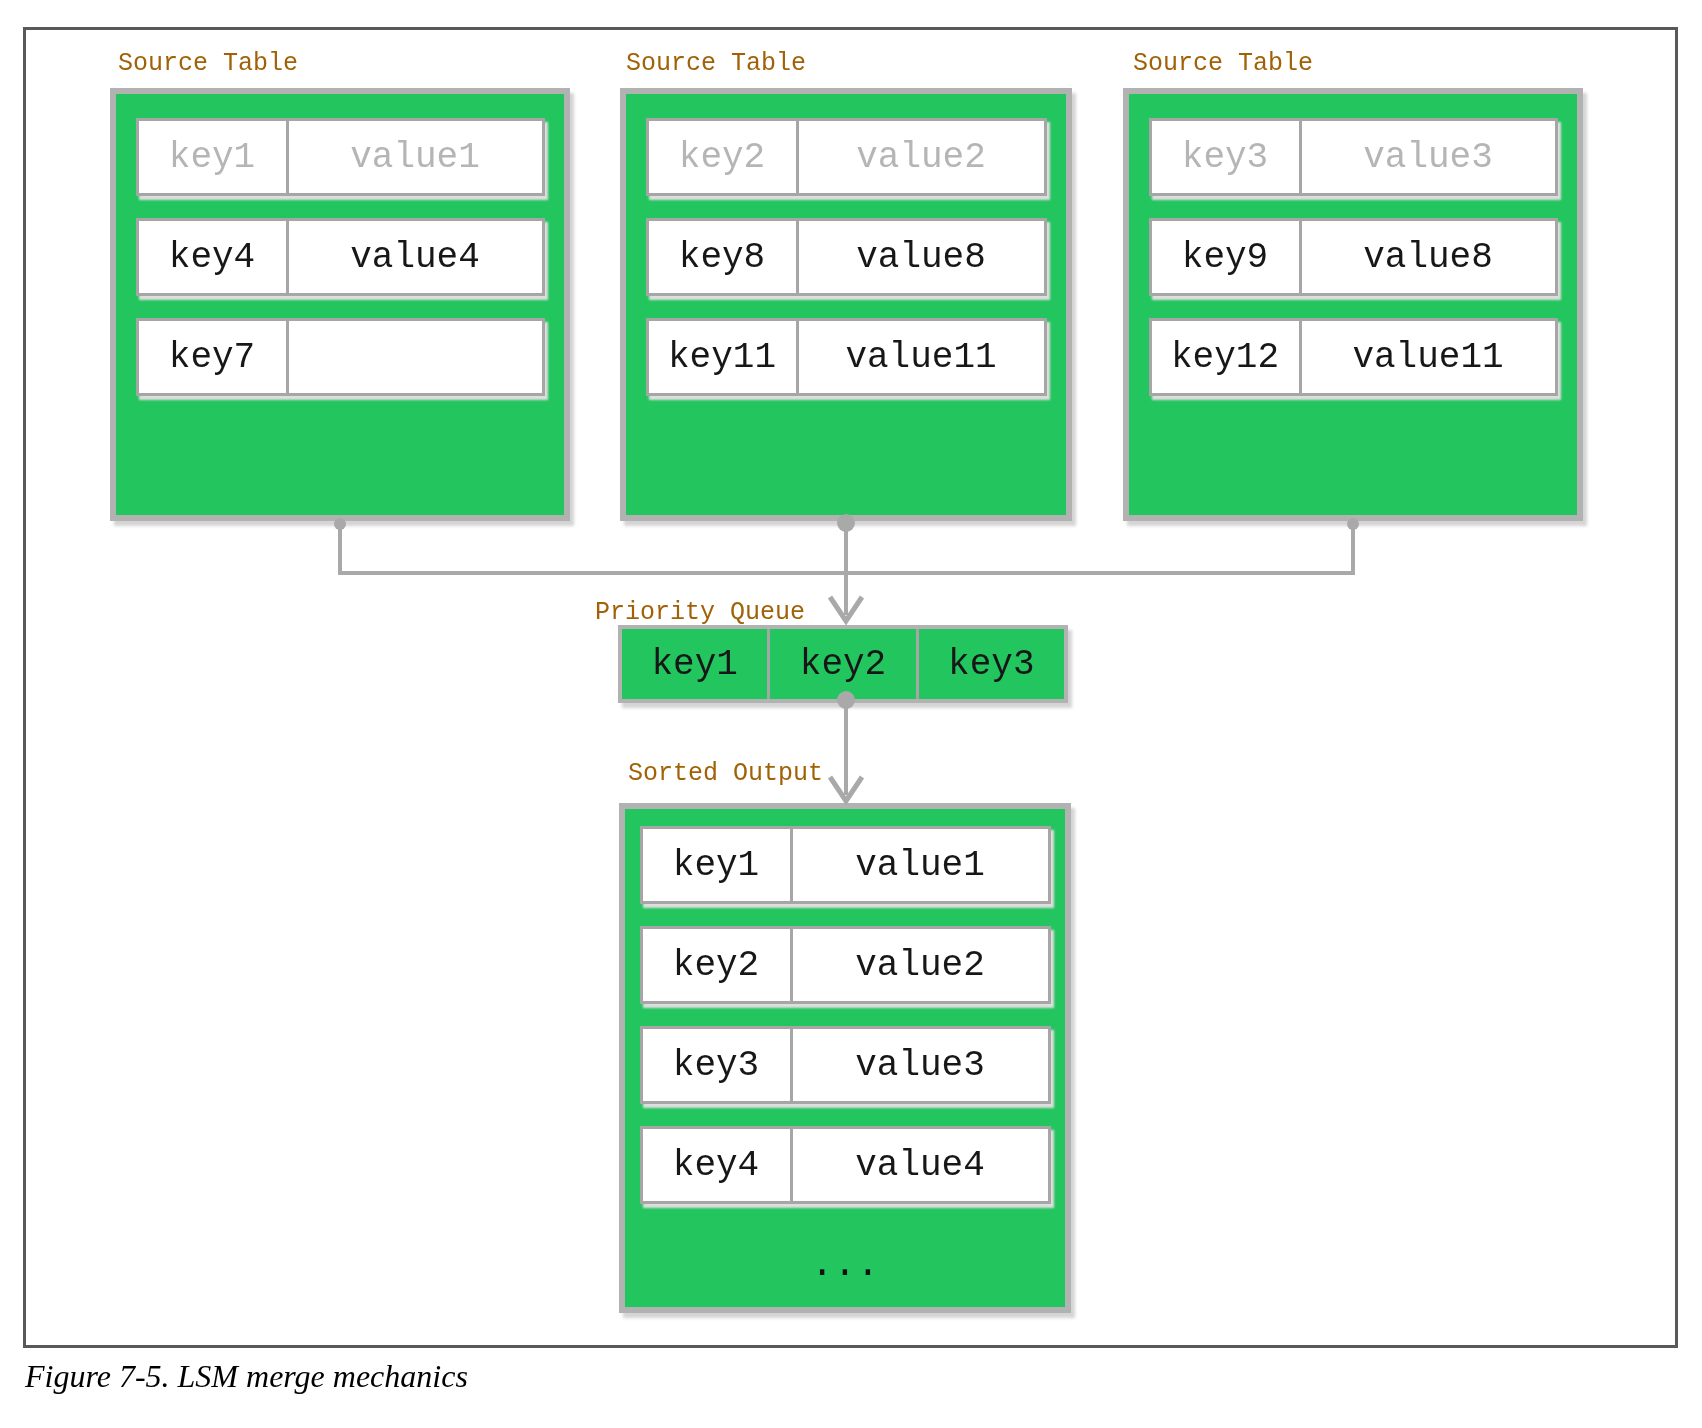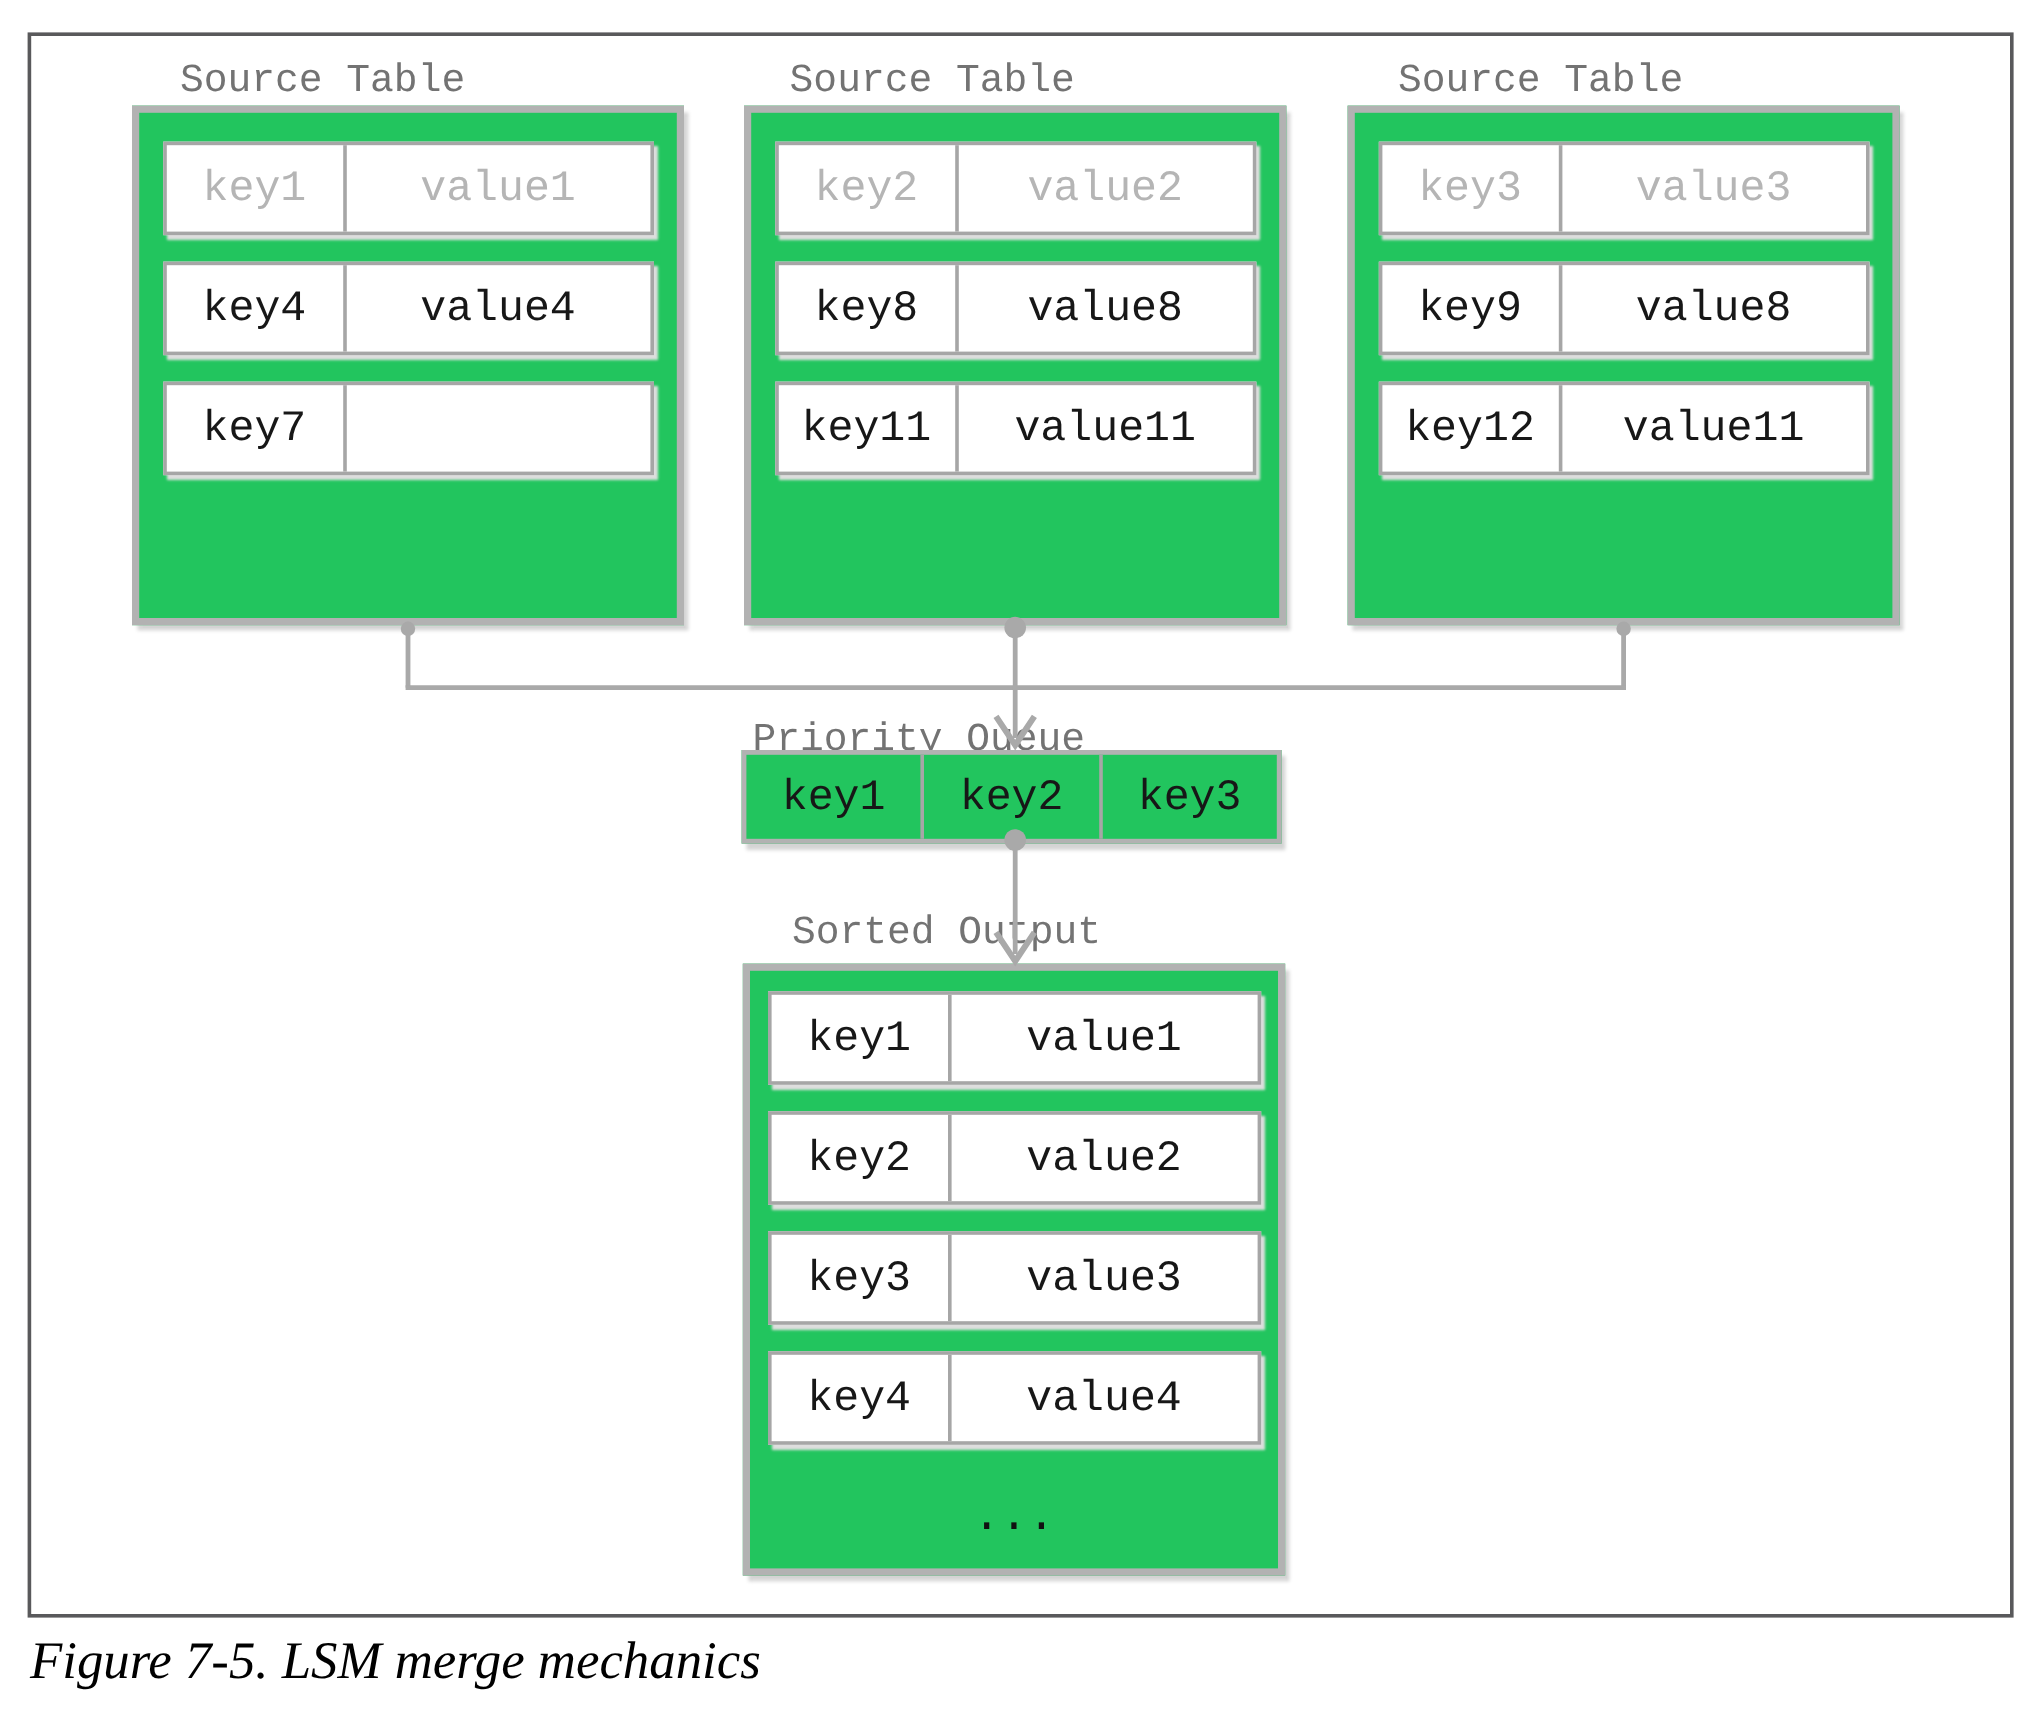--- a/index.html
+++ b/index.html
@@ -5,21 +5,21 @@
   :root{
     --frame:#59595b; --box-border:#b2b2b2; --row-border:#a6a6a6;
     --connector:#a9a9a9; --muted-text:#b5b5b5; --ink:#171717;
   }
   html,body{margin:0;padding:0;background:#ffffff;}
   body{width:1702px;height:1428px;position:relative;overflow:hidden;
        font-family:"Liberation Mono","DejaVu Sans Mono",monospace;color:var(--ink);}
   .frame{position:absolute;left:23px;top:27px;width:1649px;height:1315px;
          border:3px solid var(--frame);background:#fff;}
   
-  .mlabel{position:absolute;font-size:33px;line-height:1;white-space:nowrap;color:#737373;margin-left:32px;}
+  .mlabel{position:absolute;font-size:25px;line-height:1;white-space:nowrap;color:#a16207;}
   
   .bigbox{position:absolute;border:6px solid var(--box-border);background:#22c55e;
           box-sizing:border-box;box-shadow:4px 5px 3px #d4d4d4;}
   .src{padding-top:24px;display:flex;flex-direction:column;gap:22px;align-items:center;}
   .t1{left:107px;top:85px;width:460px;height:433px;}
   .t2{left:617px;top:85px;width:452px;height:433px;}
   .t3{left:1120px;top:85px;width:460px;height:433px;}
   .row{box-sizing:border-box;height:78px;border:3px solid var(--row-border);
        background:#fff;display:flex;box-shadow:3px 4px 2px #dedede;}
   .src .row{width:409px;flex:0 0 78px;}
@@ -35,21 +35,21 @@
          font-size:36px;border-right:3px solid var(--row-border);box-sizing:border-box;}
   .qcell:last-child{border-right:none;}
   
   .sorted{left:616px;top:800px;width:452px;height:510px;
           padding-top:17px;display:flex;flex-direction:column;gap:22px;align-items:center;}
   .sorted .row{width:411px;flex:0 0 78px;}
   .ellipsis{position:absolute;left:616px;top:1243px;width:452px;text-align:center;
             font-size:38px;line-height:1;color:#111;}
   .caption{position:absolute;left:25px;top:1358px;
            font-family:"Liberation Serif","DejaVu Serif",serif;
-           font-style:italic;font-size:44px;color:#000;white-space:nowrap;}
+           font-style:italic;font-size:32px;color:#000;white-space:nowrap;}
   svg.connectors{position:absolute;left:0;top:0;pointer-events:none;}
   svg.connectors path, svg.connectors polyline{stroke:var(--connector);fill:none;}
   svg.connectors circle{fill:var(--connector);stroke:none;}
 </style>
 </head>
 <body>
 
 <div class="frame">
 
   <div class="mlabel" style="left:92px;top:21px">Source Table</div>

